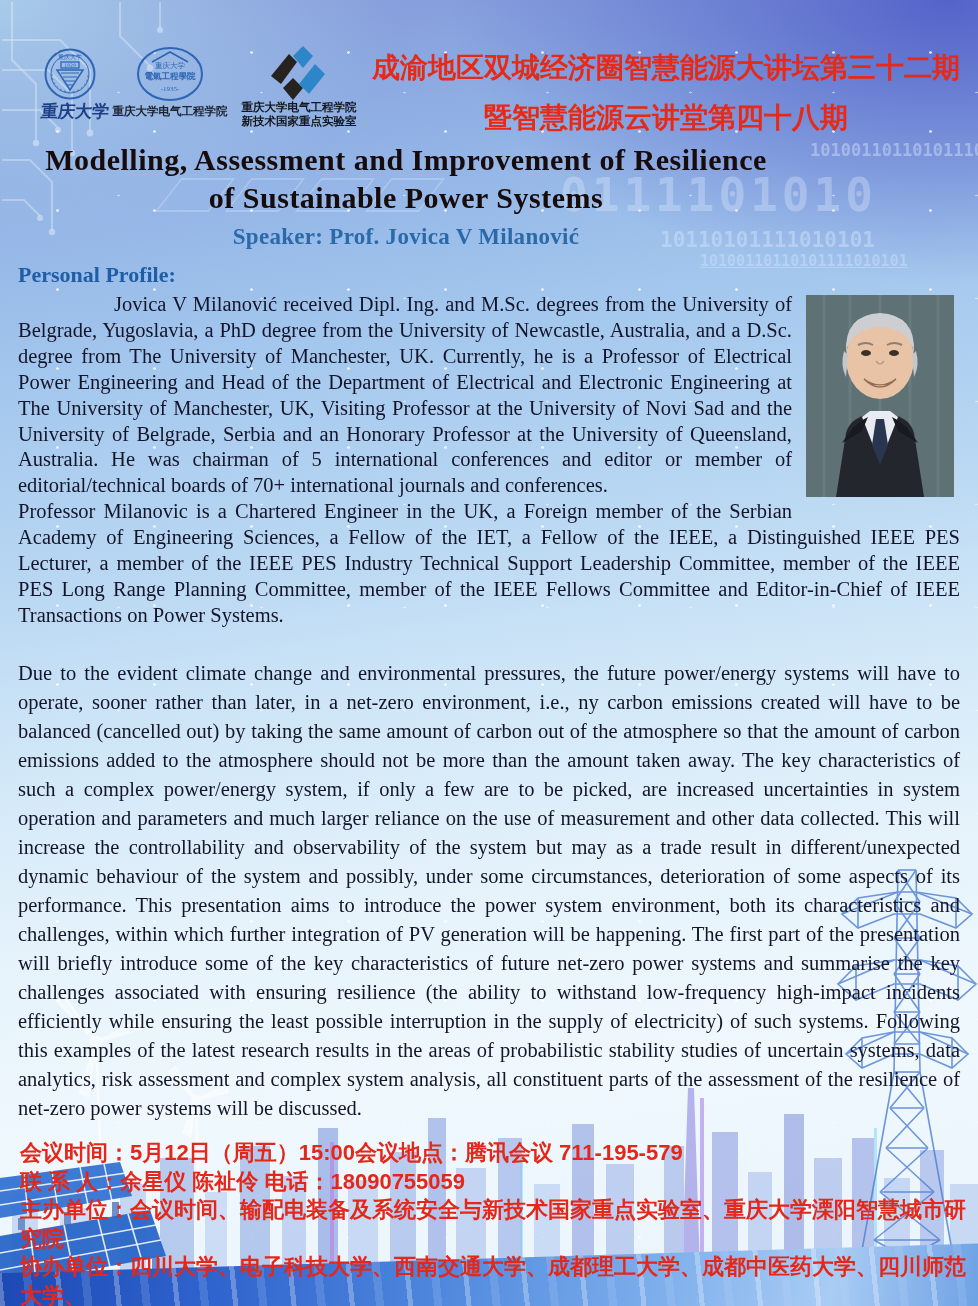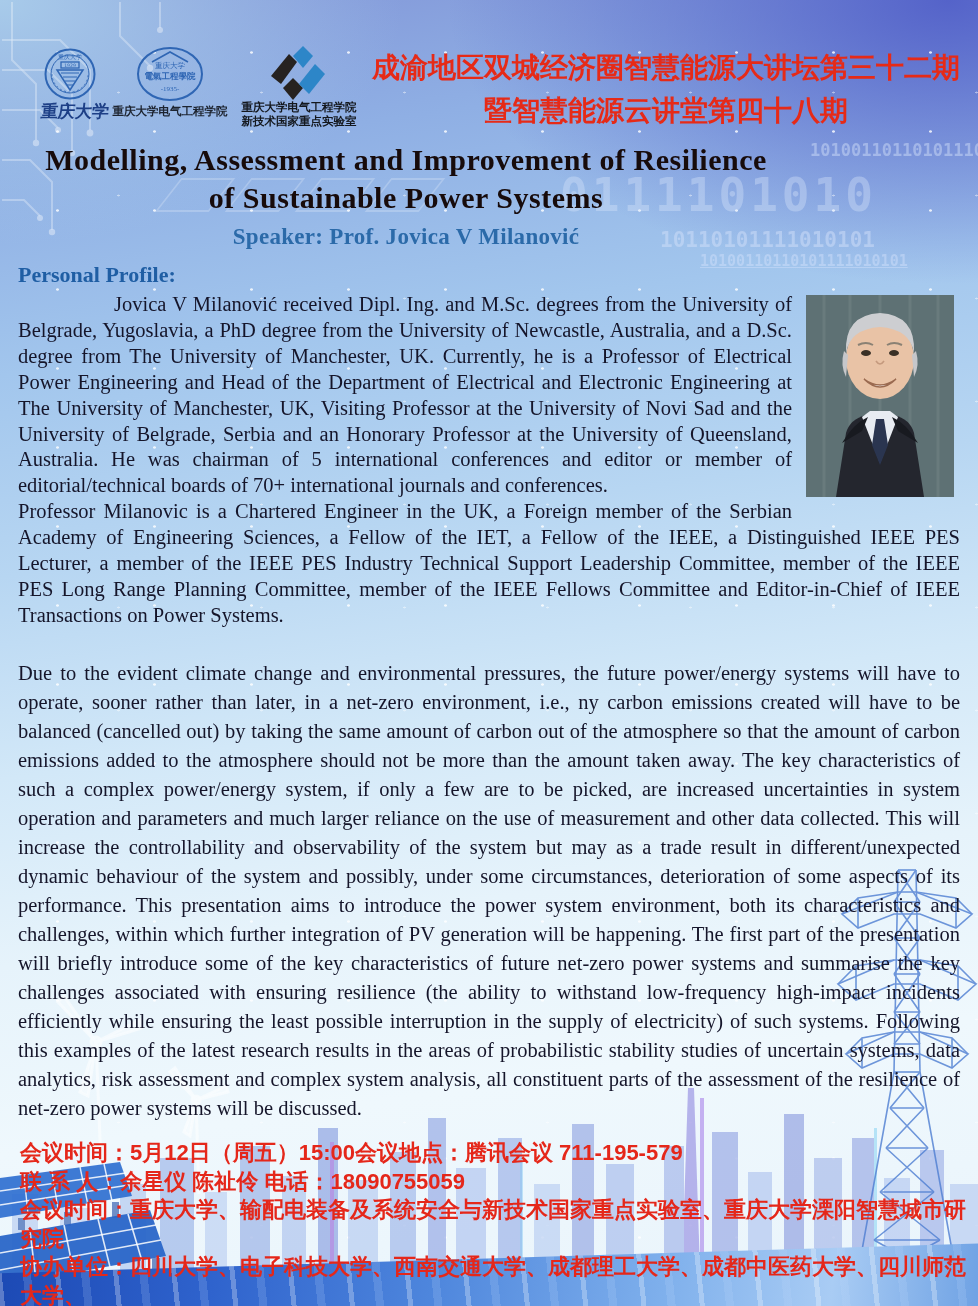--- a/index.html
+++ b/index.html
@@ -46,21 +46,21 @@
     font-family:"Liberation Serif", serif; font-weight:700; font-size:17px; color:#1d3f86; transform:skewX(-6deg); }
   .oval-logo{ position:absolute; left:136px; top:46px; }
   .oval-caption{ position:absolute; left:112px; top:104px; width:116px; text-align:center;
     font-family:"Liberation Sans", sans-serif; font-weight:700; font-size:11.5px; color:#1d2430; }
   .lab-logo{ position:absolute; left:263px; top:44px; }
   .lab-caption{ position:absolute; left:236px; top:101px; width:126px; text-align:center;
     font-family:"Liberation Sans", sans-serif; font-weight:700; font-size:11.5px; line-height:13.5px; color:#14181e; }
   .series-title{ position:absolute; left:368px; top:48px; width:596px; text-align:center;
     font-family:"Liberation Sans", sans-serif; font-weight:900; color:#e62a17; }
   .series-title .l1{ font-size:28px; line-height:40px; letter-spacing:0; }
-  .series-title .l2{ font-size:28px; line-height:40px; margin-top:3px; }
+  .series-title .l2{ font-size:28px; line-height:40px; margin-top:10px; }
 
   
   .title-block{ position:absolute; left:0; top:141px; width:812px; text-align:center; }
   .main-title{ font-weight:700; color:#170b0b; font-size:30px; line-height:38px; letter-spacing:.5px; }
   .speaker{ margin-top:7px; font-weight:700; font-size:23px; color:#2b6aa9; letter-spacing:.3px; }
 
   
   .profile{ position:absolute; left:18px; top:262px; width:942px; }
   .sec-heading{ font-weight:700; font-size:22px; color:#1f5ea4; margin-bottom:4px; }
   .body-text{ font-size:20.5px; line-height:25.9px; color:#15152a; text-align:justify; }
@@ -301,18 +301,18 @@
     <div class="clr"></div>
   </div>
 
   <div class="abstract">
     <div class="body-text">Due to the evident climate change and environmental pressures, the future power/energy systems will have to operate, sooner rather than later, in a net-zero environment, i.e., ny carbon emissions created will have to be balanced (cancelled out) by taking the same amount of carbon out of the atmosphere so that the amount of carbon emissions added to the atmosphere should not be more than the amount taken away.   The key characteristics of such a complex power/energy system, if only a few are to be picked, are increased uncertainties in system operation and parameters and much larger reliance on the use of measurement and other data collected. This will increase the controllability and observability of the system but may as a trade result in different/unexpected dynamic behaviour of the system and possibly, under some circumstances, deterioration of some aspects of its performance. This presentation aims to introduce the power system environment, both its characteristics and challenges, within which further integration of PV generation will be happening. The first part of the presentation will briefly introduce some of the key characteristics of future net-zero power systems and summarise the key challenges associated with ensuring resilience (the ability to withstand low-frequency high-impact incidents efficiently while ensuring the least possible interruption in the supply of electricity) of such systems. Following this examples of the latest research results in the areas of probabilistic stability studies of uncertain systems,  data analytics, risk assessment and complex system analysis, all constituent parts of the assessment of the resilience of net-zero power systems will be discussed.</div>
   </div>
 
   <div class="meeting">
     <div>会议时间：5月12日（周五）15:00会议地点：腾讯会议 711-195-579</div>
     <div>联 系 人：余星仪 陈祉伶 电话：18090755059</div>
-    <div>会议时间：重庆大学、输配电装备及系统安全与新技术国家重点实验室、重庆大学溧阳智慧城市研究院</div>
+    <div>主办单位：会议时间、输配电装备及系统安全与新技术国家重点实验室、重庆大学溧阳智慧城市研究院</div>
     <div>协办单位：四川大学、电子科技大学、西南交通大学、成都理工大学、成都中医药大学、四川师范大学、</div>
 
   </div>
 
 </div>
 
 </body></html>

